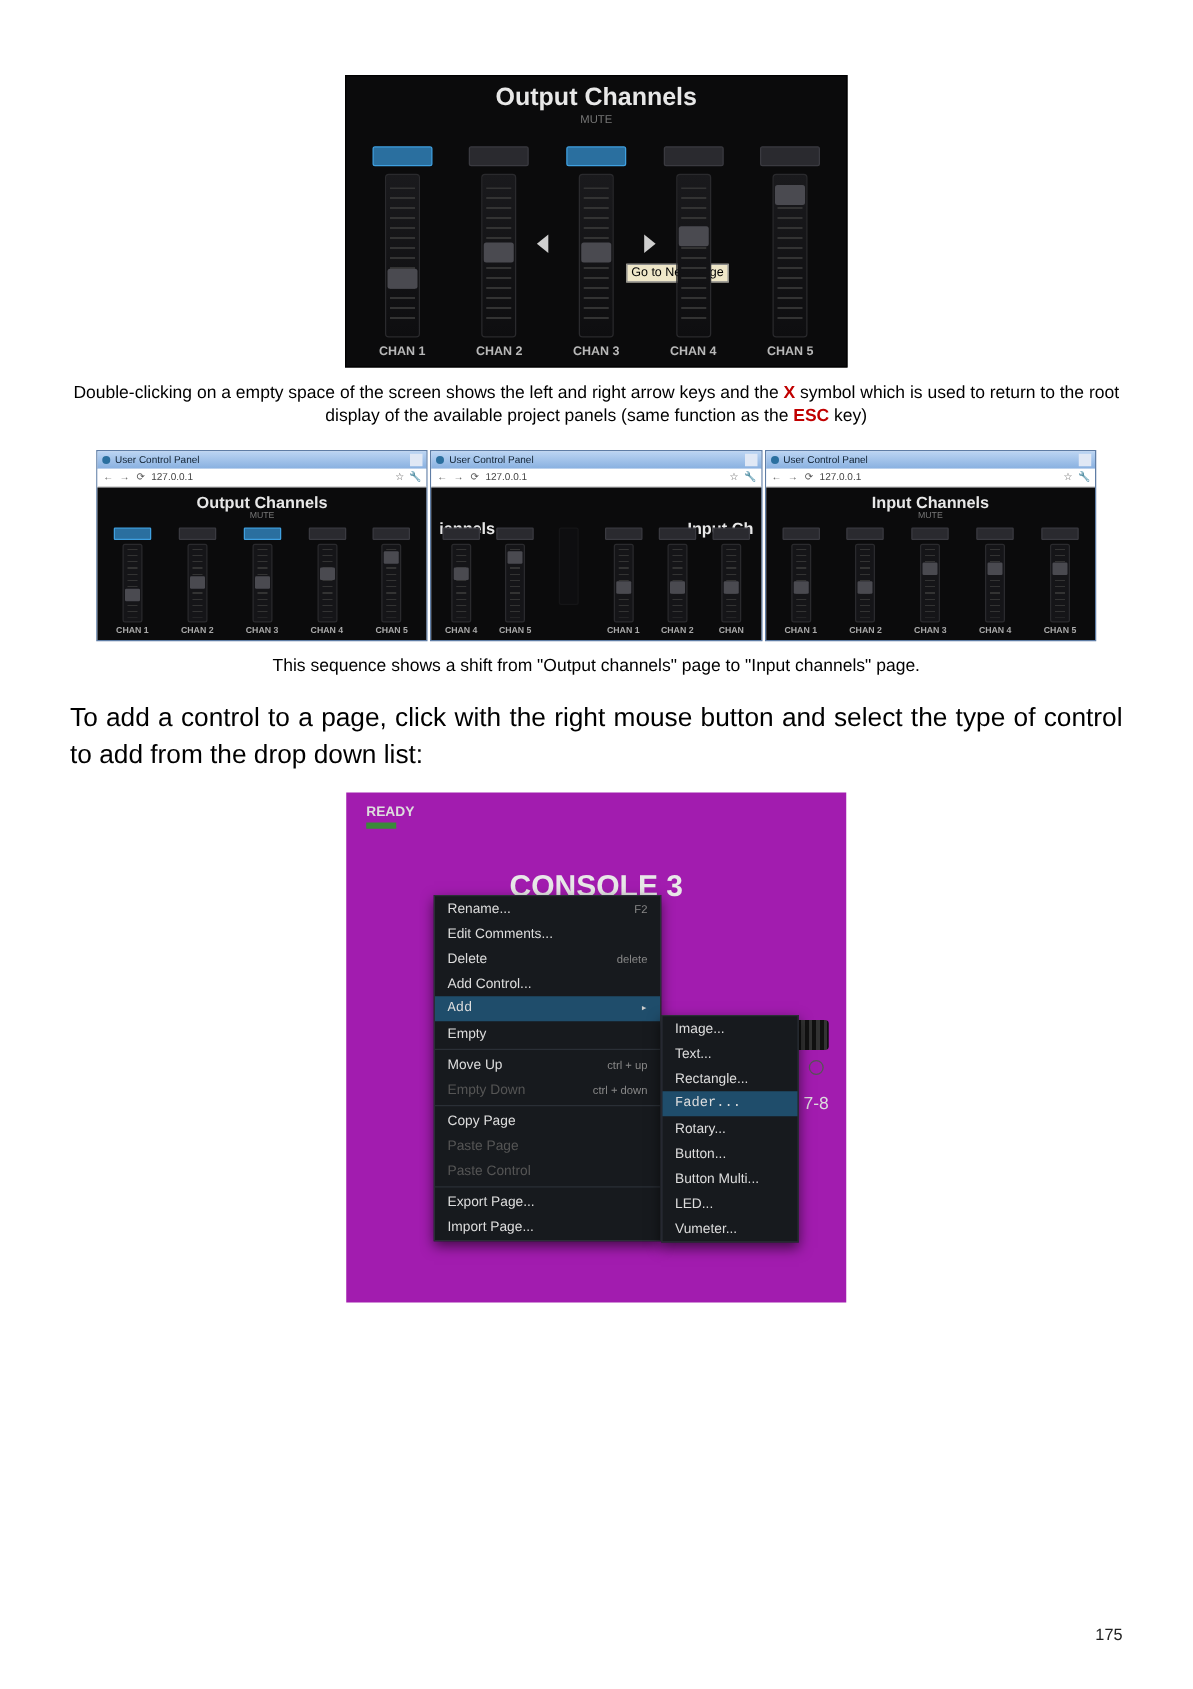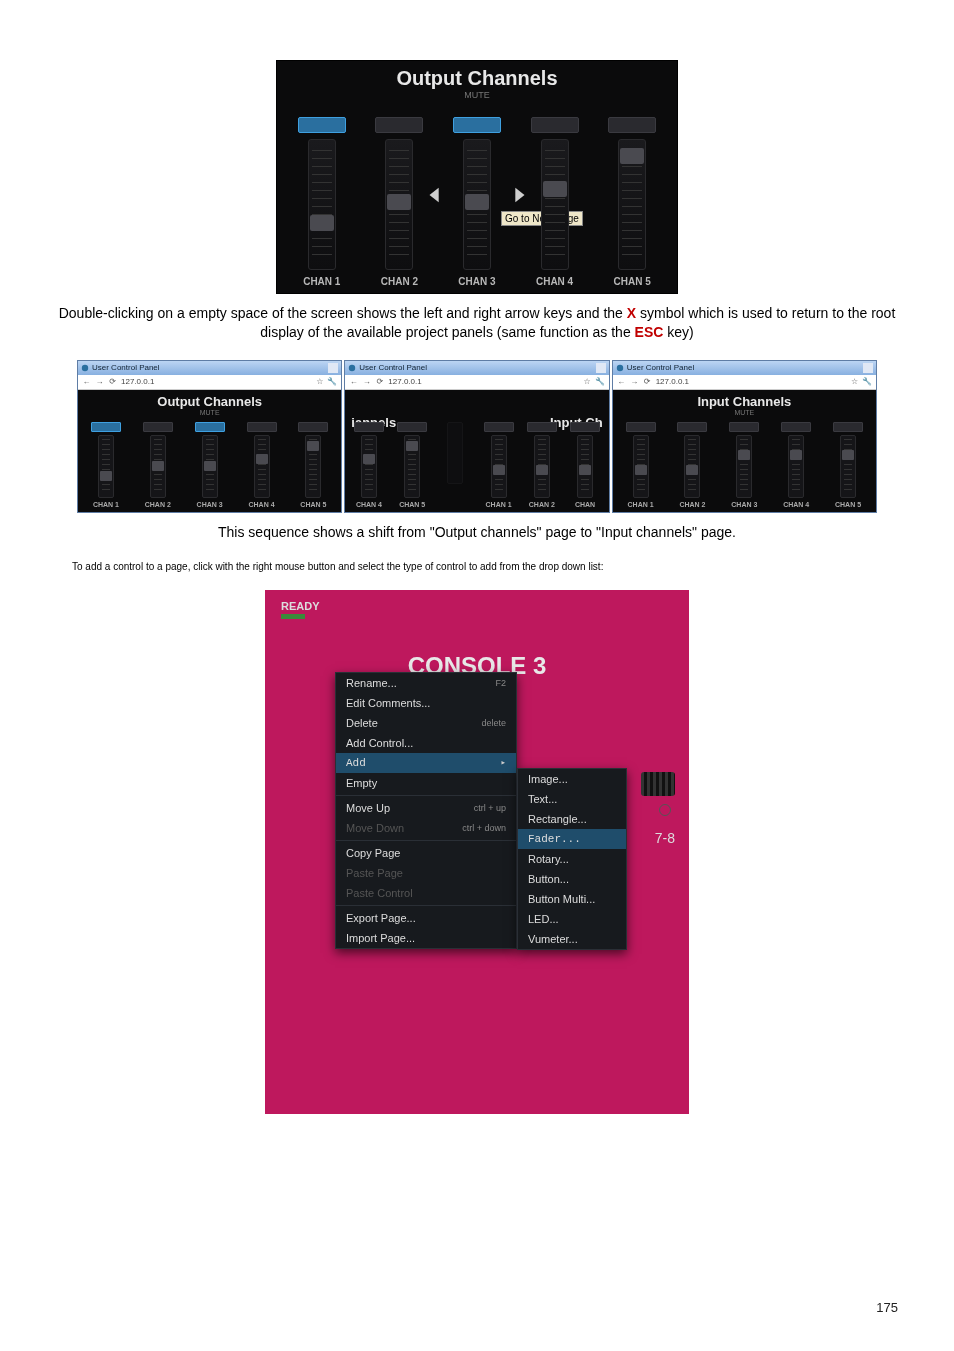--- a/index.html
+++ b/index.html
@@ -1,20 +1,20 @@
 <!DOCTYPE html>
 <html><head>
 <meta charset="utf-8">
 <style>
   html,body{margin:0;padding:0;background:#fff;font-family:Arial,Helvetica,sans-serif;color:#000;}
   .page{width:954px;height:1351px;position:relative;box-sizing:border-box;padding:60px 56px 40px 56px;}
   .center{text-align:center;}
   .caption{font-size:14px;text-align:center;margin:10px 0 18px 0;line-height:1.35;}
   .caption .red{color:#c00000;font-weight:bold;}
-  .body-text{font-size:10px;line-height:1.4;text-align:justify;margin:16px 16px;}
+  .body-text{font-size:21px;line-height:1.4;text-align:justify;margin:16px 0;}
   .page-num{position:absolute;bottom:36px;right:56px;font-size:13px;color:#222;}
 
   
   .fig1{width:400px;height:232px;margin:0 auto;background:#0b0b0c;border:1px solid #000;position:relative;color:#cfcfcf;font-size:10px;}
   .fig1 .title{font-size:20px;font-weight:bold;color:#e8e8e8;width:100%;text-align:center;padding-top:6px;}
   .fig1 .subtitle{font-size:9px;color:#777;width:100%;text-align:center;}
   .fig1 .channels{position:absolute;bottom:6px;left:0;right:0;display:flex;justify-content:space-around;height:170px;padding:0 6px;}
   .fig1 .chan{display:flex;flex-direction:column;align-items:center;}
   .fig1 .btn{width:46px;height:14px;background:#2a2a2f;border:1px solid #3a3a40;border-radius:2px;margin-bottom:6px;}
   .fig1 .btn.active{background:#2a6f9f;border-color:#3fa0e0;}
@@ -46,21 +46,21 @@
   .win .mini-btn{width:28px;height:8px;background:#2a2a2f;border:1px solid #3a3a40;border-radius:1px;margin-bottom:3px;}
   .win .mini-btn.active{background:#2a6f9f;border-color:#3fa0e0;}
   .win .mini-slider{width:14px;flex:1;background:#151518;border:1px solid #2a2a2d;border-radius:2px;position:relative;margin-bottom:3px;}
   .win .mini-slider .ticks{position:absolute;inset:3px;background:repeating-linear-gradient(180deg,#333 0,#333 1px,transparent 1px,transparent 5px);}
   .win .mini-knob{position:absolute;left:1px;right:1px;height:10px;background:#4a4a50;border-radius:1px;top:48%;}
   .win .mini-lbl{color:#aaa;font-size:7px;font-weight:bold;}
   .win1 .mini-knob{top:58%;}
   .win3 .mini-knob{top:48%;}
 
   
-  .fig3{width:400px;margin:0 auto;background:#be185d;color:#ddd;font-size:11px;position:relative;height:524px;padding-left:24px;}
+  .fig3{width:400px;margin:0 auto;background:#a21caf;color:#ddd;font-size:11px;position:relative;height:408px;}
   .fig3 .ready{position:absolute;top:10px;left:16px;font-weight:bold;font-size:11px;color:#ddd;}
   .fig3 .ready-bar{position:absolute;top:24px;left:16px;width:24px;height:5px;background:#3a8a3a;}
   .fig3 .console-title{position:absolute;top:62px;left:0;right:0;text-align:center;font-weight:bold;font-size:24px;color:#e8e8e8;}
   .fig3 .menu{position:absolute;top:82px;left:70px;width:180px;background:#171a1e;border:1px solid #2a2f36;box-shadow:0 4px 10px rgba(0,0,0,.6);}
   .fig3 .submenu{position:absolute;top:178px;left:252px;width:108px;background:#171a1e;border:1px solid #2a2f36;box-shadow:0 4px 10px rgba(0,0,0,.6);}
   .fig3 .mi{padding:4px 10px;display:flex;justify-content:space-between;align-items:center;white-space:nowrap;cursor:pointer;}
   .fig3 .mi.selected{background:#1f4d6b;font-family:Liberation Mono, monospace;}
   .fig3 .mi.disabled{color:#555;}
   .fig3 .mi .hint{color:#888;font-size:9px;margin-left:26px;}
   .fig3 .sep{height:1px;background:#2a2f36;margin:2px 0;}
@@ -380,21 +380,21 @@
           </div>
         <div class="mi">
             <span>Empty</span>
           </div>
         <div class="sep"></div>
         <div class="mi">
             <span>Move Up</span>
             <span class="hint">ctrl + up</span>
           </div>
         <div class="mi disabled">
-            <span>Move Down</span>
+            <span>Empty Down</span>
             <span class="hint">ctrl + down</span>
           </div>
         <div class="sep"></div>
         <div class="mi">
             <span>Copy Page</span>
           </div>
         <div class="mi disabled">
             <span>Paste Page</span>
           </div>
         <div class="mi disabled">

